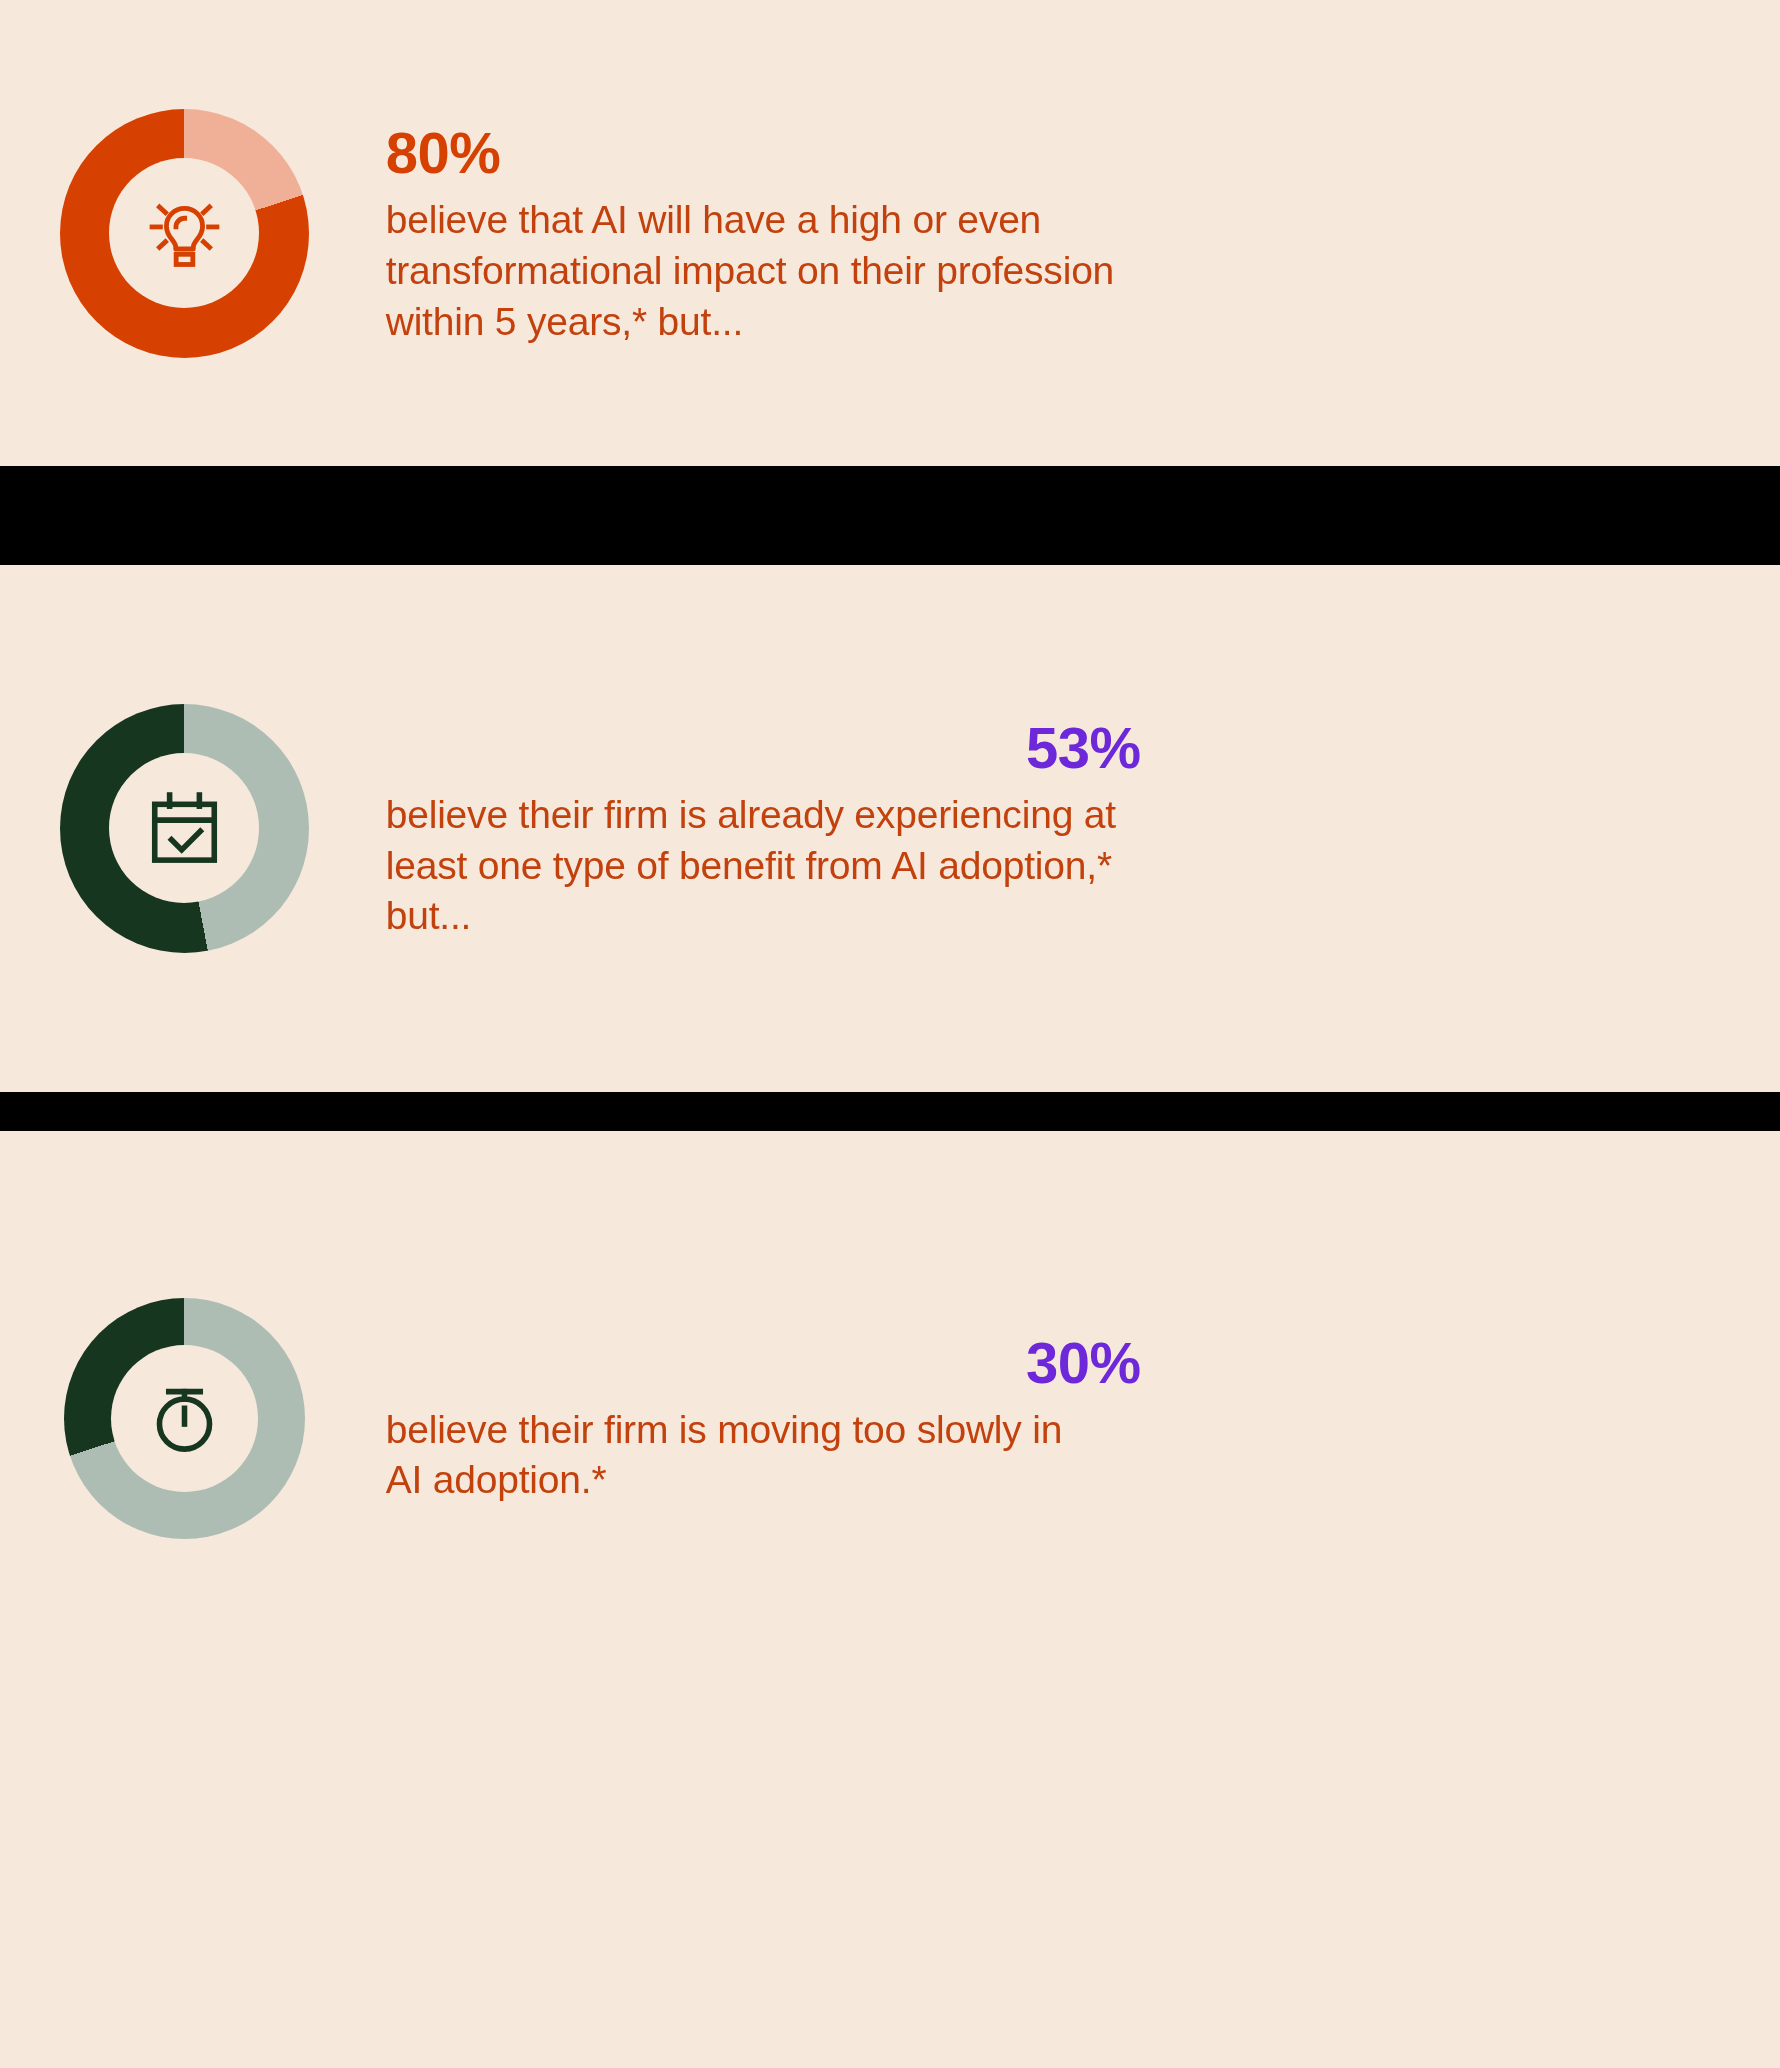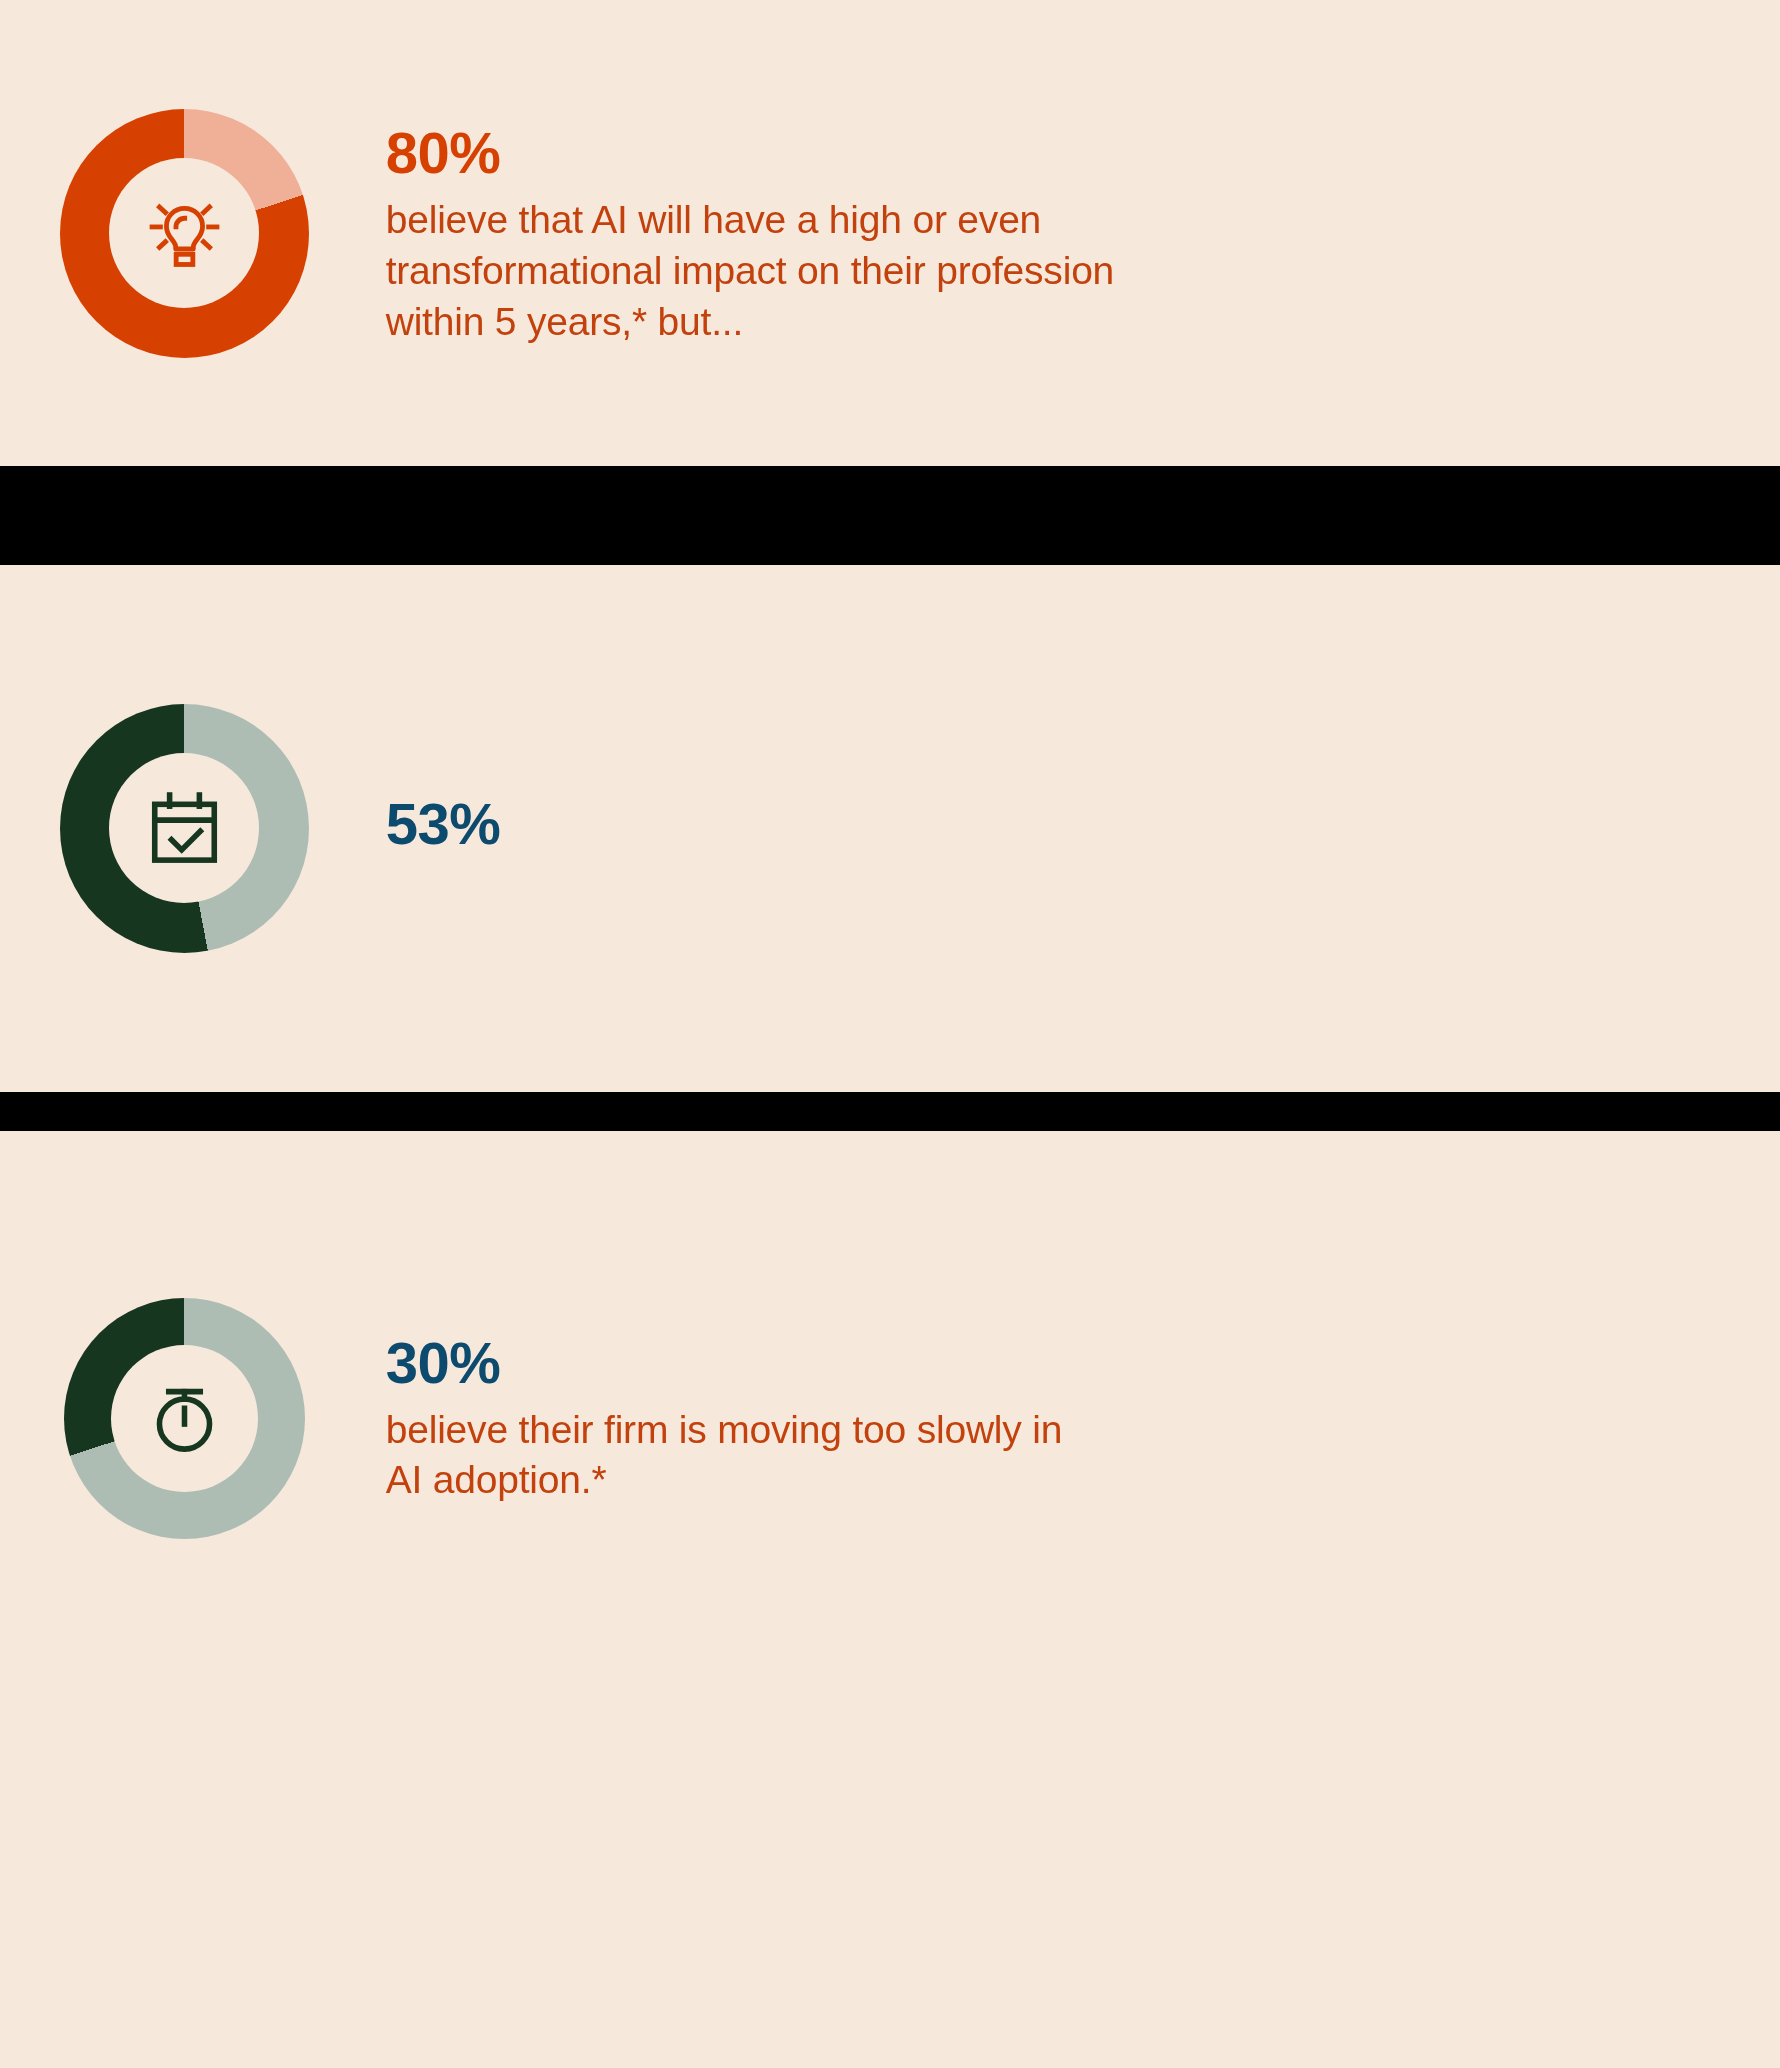--- a/index.html
+++ b/index.html
@@ -94,21 +94,21 @@
 
   .stat-lg { font-size:58px; }
   .desc-lg { font-size:39px; }
 
   #row-1 .text-col { padding-top:5.6px; }
   #row-2 .text-col { padding-top:1.9px; }
   #row-3 .text-col { padding-top:3.7px; }
   #row-4 .text-col { padding-top:3.7px; }
 
   .orange-stat { color:#D64000; }
-  .green-stat  { color:#0c4a6e; }
+  .green-stat  { color:#6d28d9;text-align:center; }
 </style>
 </head>
 <body>
 
 <div class="page">
 
   <div class="row" id="row-1">
     <div class="donut-wrap">
       <div class="donut d1" id="donut-1" style="background: conic-gradient(rgb(240, 175, 151) 0deg, rgb(240, 175, 151) 72deg, rgb(214, 64, 0) 72deg, rgb(214, 64, 0) 360deg);">
         <div class="hole">
@@ -151,20 +151,21 @@
             <path d="M66 14v12" stroke="#173620" stroke-width="6" stroke-linecap="square"></path>
             <path d="M36 62l11 11 20-20" stroke="#173620" stroke-width="6" stroke-linecap="square" stroke-linejoin="miter"></path>
           </svg>
         </div>
       </div>
     </div>
     <div class="text-col">
       <div class="stat stat-lg green-stat">
         <span>53%</span>
       </div>
+      <div class="desc desc-lg" style="max-width:751px;">believe their firm is already experiencing at least one type of benefit from AI adoption,* but...</div>
     </div>
   </div>
 
   <div class="band" id="band-3"></div>
 
   <div class="row" id="row-4">
     <div class="donut-wrap">
       <div class="donut d4" id="donut-4" style="background: conic-gradient(rgb(174, 189, 180) 0deg, rgb(174, 189, 180) 252deg, rgb(23, 54, 32) 252deg, rgb(23, 54, 32) 360deg);">
         <div class="hole">
           <svg width="89" height="89" viewBox="0 0 96 96" fill="none">

